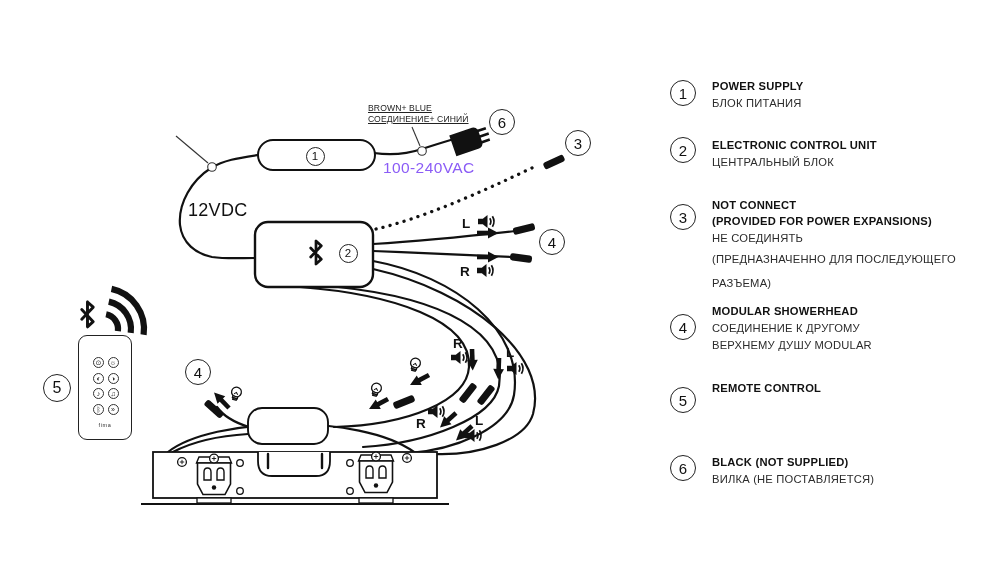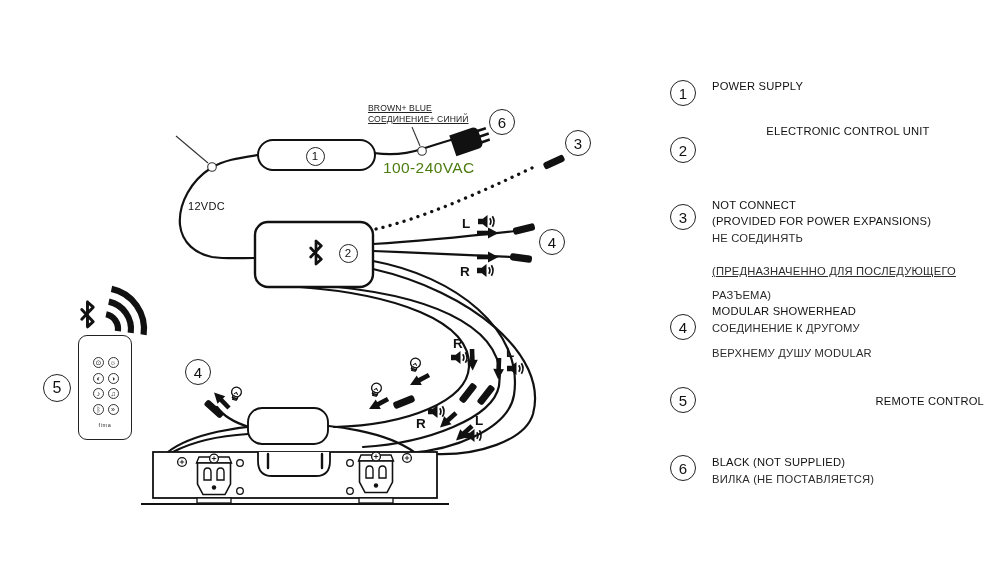--- a/index.html
+++ b/index.html
@@ -2,39 +2,39 @@
 <html><head>
 <meta charset="utf-8">
 <style>
   html,body{margin:0;padding:0;background:#fff;}
   .stage{position:relative;width:992px;height:573px;background:#fff;overflow:hidden;
          font-family:"Liberation Sans","DejaVu Sans",sans-serif;color:#111;}
   svg{position:absolute;left:0;top:0;}
   svg text{font-family:"Liberation Sans","DejaVu Sans",sans-serif;}
 
   .lbl-small{position:absolute;font-size:8.6px;line-height:10.8px;color:#222;letter-spacing:.1px;white-space:nowrap;text-decoration:underline;}
-  .lbl-vac{position:absolute;left:383px;top:159px;font-size:15.5px;letter-spacing:.4px;color:#4d7c0f;}
-  .lbl-vdc{position:absolute;left:188px;top:200px;font-size:11px;letter-spacing:.3px;color:#111;}
+  .lbl-vac{position:absolute;left:383px;top:159px;font-size:15.5px;letter-spacing:.4px;color:#8b5cf6;}
+  .lbl-vdc{position:absolute;left:188px;top:200px;font-size:18px;letter-spacing:.3px;color:#111;}
 
   .co{position:absolute;border:1.5px solid #222;border-radius:50%;background:transparent;
       display:flex;align-items:center;justify-content:center;color:#111;box-sizing:border-box;}
   .co-sm{width:19px;height:19px;font-size:11.5px;}
   .co-md{width:26px;height:26px;font-size:15px;}
   .co-lg{width:28px;height:28px;font-size:16px;}
 
   .remote{position:absolute;left:78px;top:335px;width:54px;height:105px;border:1.7px solid #222;
           border-radius:9px;background:#fff;box-sizing:border-box;}
   .rbtn{position:absolute;width:11px;height:11px;border:1.1px solid #333;border-radius:50%;
         font-size:7px;line-height:10px;text-align:center;color:#222;box-sizing:border-box;}
   .rlogo{position:absolute;left:0;right:0;top:86px;text-align:center;font-size:5.5px;
          letter-spacing:.6px;color:#333;}
 
   .legend-circle{position:absolute;left:670px;}
   .legend-text{position:absolute;left:712px;width:272px;}
-  .len{font-size:11.2px;font-weight:normal;line-height:16px;color:#111;letter-spacing:.2px;}
+  .len{font-size:11.2px;font-weight:bold;line-height:16px;color:#111;letter-spacing:.2px;}
   .lru{font-size:11.2px;line-height:16.5px;color:#2b2b2b;letter-spacing:.2px;margin-top:1px;}
 </style>
 </head>
 <body>
 
 <div class="stage">
 
   <svg width="992" height="573" viewBox="0 0 992 573">
     <defs>
       <g id="spk">
@@ -213,45 +213,47 @@
     <span class="rbtn" style="left:14px;top:51.5px;">♪</span>
     <span class="rbtn" style="left:28.5px;top:51.5px;">♫</span>
     <span class="rbtn" style="left:14px;top:67.5px;">ᛒ</span>
     <span class="rbtn" style="left:28.5px;top:67.5px;">»</span>
     <div class="rlogo">fima</div>
   </div>
 
   <div class="co co-md legend-circle" style="top:80px;">1</div>
   <div class="legend-text" style="top:78px;">
     <div class="len">POWER SUPPLY</div>
+    <div class="lru">БЛОК ПИТАНИЯ</div>
   </div>
 
   <div class="co co-md legend-circle" style="top:137px;">2</div>
-  <div class="legend-text" style="top:123px;text-align:center;">
+  <div class="legend-text" style="top:137px;">
     <div class="len">ELECTRONIC CONTROL UNIT</div>
+    <div class="lru">ЦЕНТРАЛЬНЫЙ БЛОК</div>
   </div>
 
   <div class="co co-md legend-circle" style="top:204px;">3</div>
   <div class="legend-text" style="top:197px;">
     <div class="len">NOT CONNECT</div>
     <div class="len">(PROVIDED FOR POWER EXPANSIONS)</div>
     <div class="lru">НЕ СОЕДИНЯТЬ</div>
-    <div class="lru" style="margin-top:16px;text-decoration:underline;">(ПРЕДНАЗНАЧЕННО ДЛЯ ПОСЛЕДУЮЩЕГО</div>
+    <div class="lru" style="margin-top:4px;">(ПРЕДНАЗНАЧЕННО ДЛЯ ПОСЛЕДУЮЩЕГО</div>
     <div class="lru" style="margin-top:8px;">РАЗЪЕМА)</div>
   </div>
 
   <div class="co co-md legend-circle" style="top:314px;">4</div>
   <div class="legend-text" style="top:303px;">
     <div class="len">MODULAR  SHOWERHEAD</div>
     <div class="lru">СОЕДИНЕНИЕ К ДРУГОМУ</div>
-    <div class="lru" style="margin-top:8px;">ВЕРХНЕМУ ДУШУ MODULAR</div>
+    <div class="lru" style="margin-top:0;">ВЕРХНЕМУ ДУШУ MODULAR</div>
   </div>
 
   <div class="co co-md legend-circle" style="top:387px;">5</div>
-  <div class="legend-text" style="top:393px;text-align:right;">
+  <div class="legend-text" style="top:380px;">
     <div class="len">REMOTE CONTROL</div>
   </div>
 
   <div class="co co-md legend-circle" style="top:455px;">6</div>
   <div class="legend-text" style="top:454px;">
     <div class="len">BLACK (NOT SUPPLIED)</div>
     <div class="lru">ВИЛКА (НЕ ПОСТАВЛЯЕТСЯ)</div>
   </div>
 
 </div>

